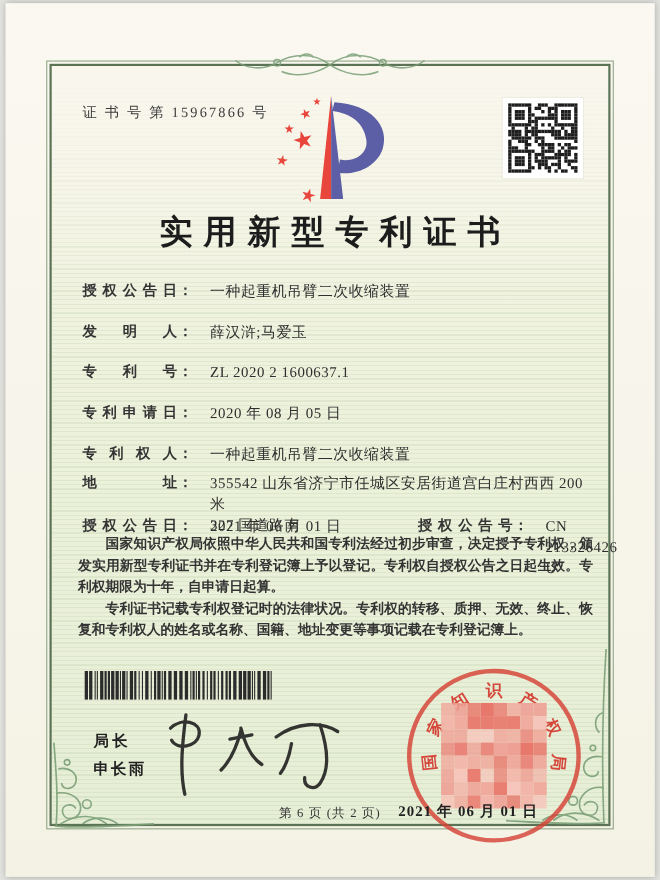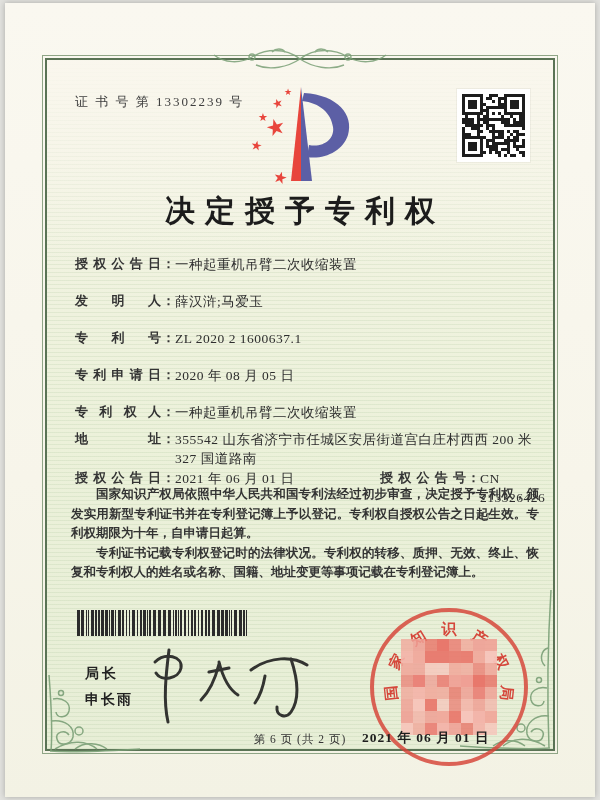--- a/index.html
+++ b/index.html
@@ -46,21 +46,21 @@
     letter-spacing:10px;text-indent:10px;
   }
   .fields{position:absolute;left:70px;right:55px;top:0;}
   .row{position:absolute;left:0;right:0;display:flex;align-items:flex-start;}
   .lbl{
     width:86px;flex:0 0 86px;font-size:13px;color:#343434;font-weight:600;
     text-align:justify;text-align-last:justify;
   }
   .colon{font-size:13px;color:#343434;font-weight:600;margin-left:1px;}
   .val{
-    margin-left:0;font-size:13.5px;color:#2e2e2e;letter-spacing:.5px;
+    margin-left:16px;font-size:13.5px;color:#2e2e2e;letter-spacing:.5px;
     white-space:pre-line;line-height:19px;
   }
   .row-r1{top:252px}.row-r2{top:289px}.row-r3{top:326px}.row-r4{top:363px}
   .row-r5{top:400px}.row-r6{top:427px}.row-r7{top:466px}
   .pair2{position:absolute;left:305px;top:0;display:flex;}
   .paragraphs{
     position:absolute;left:66px;right:56px;top:482px;
     font-size:12.5px;line-height:19.5px;color:#333;text-align:justify;font-weight:bold;
   }
   .paragraphs p{margin:0;text-indent:2em;}
@@ -144,21 +144,21 @@
       <path d="M6,128 C20,126 30,136 28,146 C26,154 14,156 12,148 C10,141 20,138 24,144"></path>
       <path d="M8,100 C18,98 26,104 24,112 C22,119 12,120 11,113"></path>
       <path d="M10,158 C26,148 42,150 52,158"></path>
       <path d="M30,158 C40,150 54,152 62,158"></path>
       <path d="M7,60 C14,62 16,72 10,78"></path>
       <circle cx="34" cy="140" r="4"></circle>
       <circle cx="16" cy="92" r="2.5"></circle>
     </g>
   </svg>
 
-  <div class="cert-number">证 书 号 第 13302239 号</div>
+  <div class="cert-number">证 书 号 第 15967866 号</div>
 
   <svg class="logo" viewBox="0 0 134 112">
     <path d="M63,6 L53,100 L63,100 Z" fill="#e8453c"></path>
     <path d="M63,6 L63,100 L74,100 Z" fill="#5c5fa5"></path>
     <path d="M66,12 C100,14 116,34 110,54 C105,70 86,79 69,76 L71,64 C85,67 97,58 95,46 C93,32 82,22 64,20 Z" fill="#5c5fa5"></path>
     <text x="30" y="56" font-size="22" fill="#e8453c" transform="rotate(-15 30 56)">★</text>
     <text x="12" y="68" font-size="13" fill="#e8453c" transform="rotate(10 12 68)">★</text>
     <text x="20" y="40" font-size="11" fill="#e8453c">★</text>
     <text x="36" y="28" font-size="12" fill="#e8453c" transform="rotate(-20 36 28)">★</text>
     <text x="46" y="14" font-size="9" fill="#e8453c">★</text>
@@ -604,21 +604,21 @@
         <i class="d"></i>
         <i></i>
         <i class="d"></i>
         <i class="d"></i>
         <i></i>
         <i></i>
         <i class="d"></i>
       </div>
   </div>
 
-  <div class="title">决定授予专利权</div>
+  <div class="title">实用新型专利证书</div>
 
   <div class="fields">
     <div class="row row-r1">
       <span class="lbl">授权公告日</span>
         <span class="colon">：</span>
       <span class="val">一种起重机吊臂二次收缩装置</span>
     </div>
     <div class="row row-r2">
       <span class="lbl">发明人</span>
         <span class="colon">：</span>

